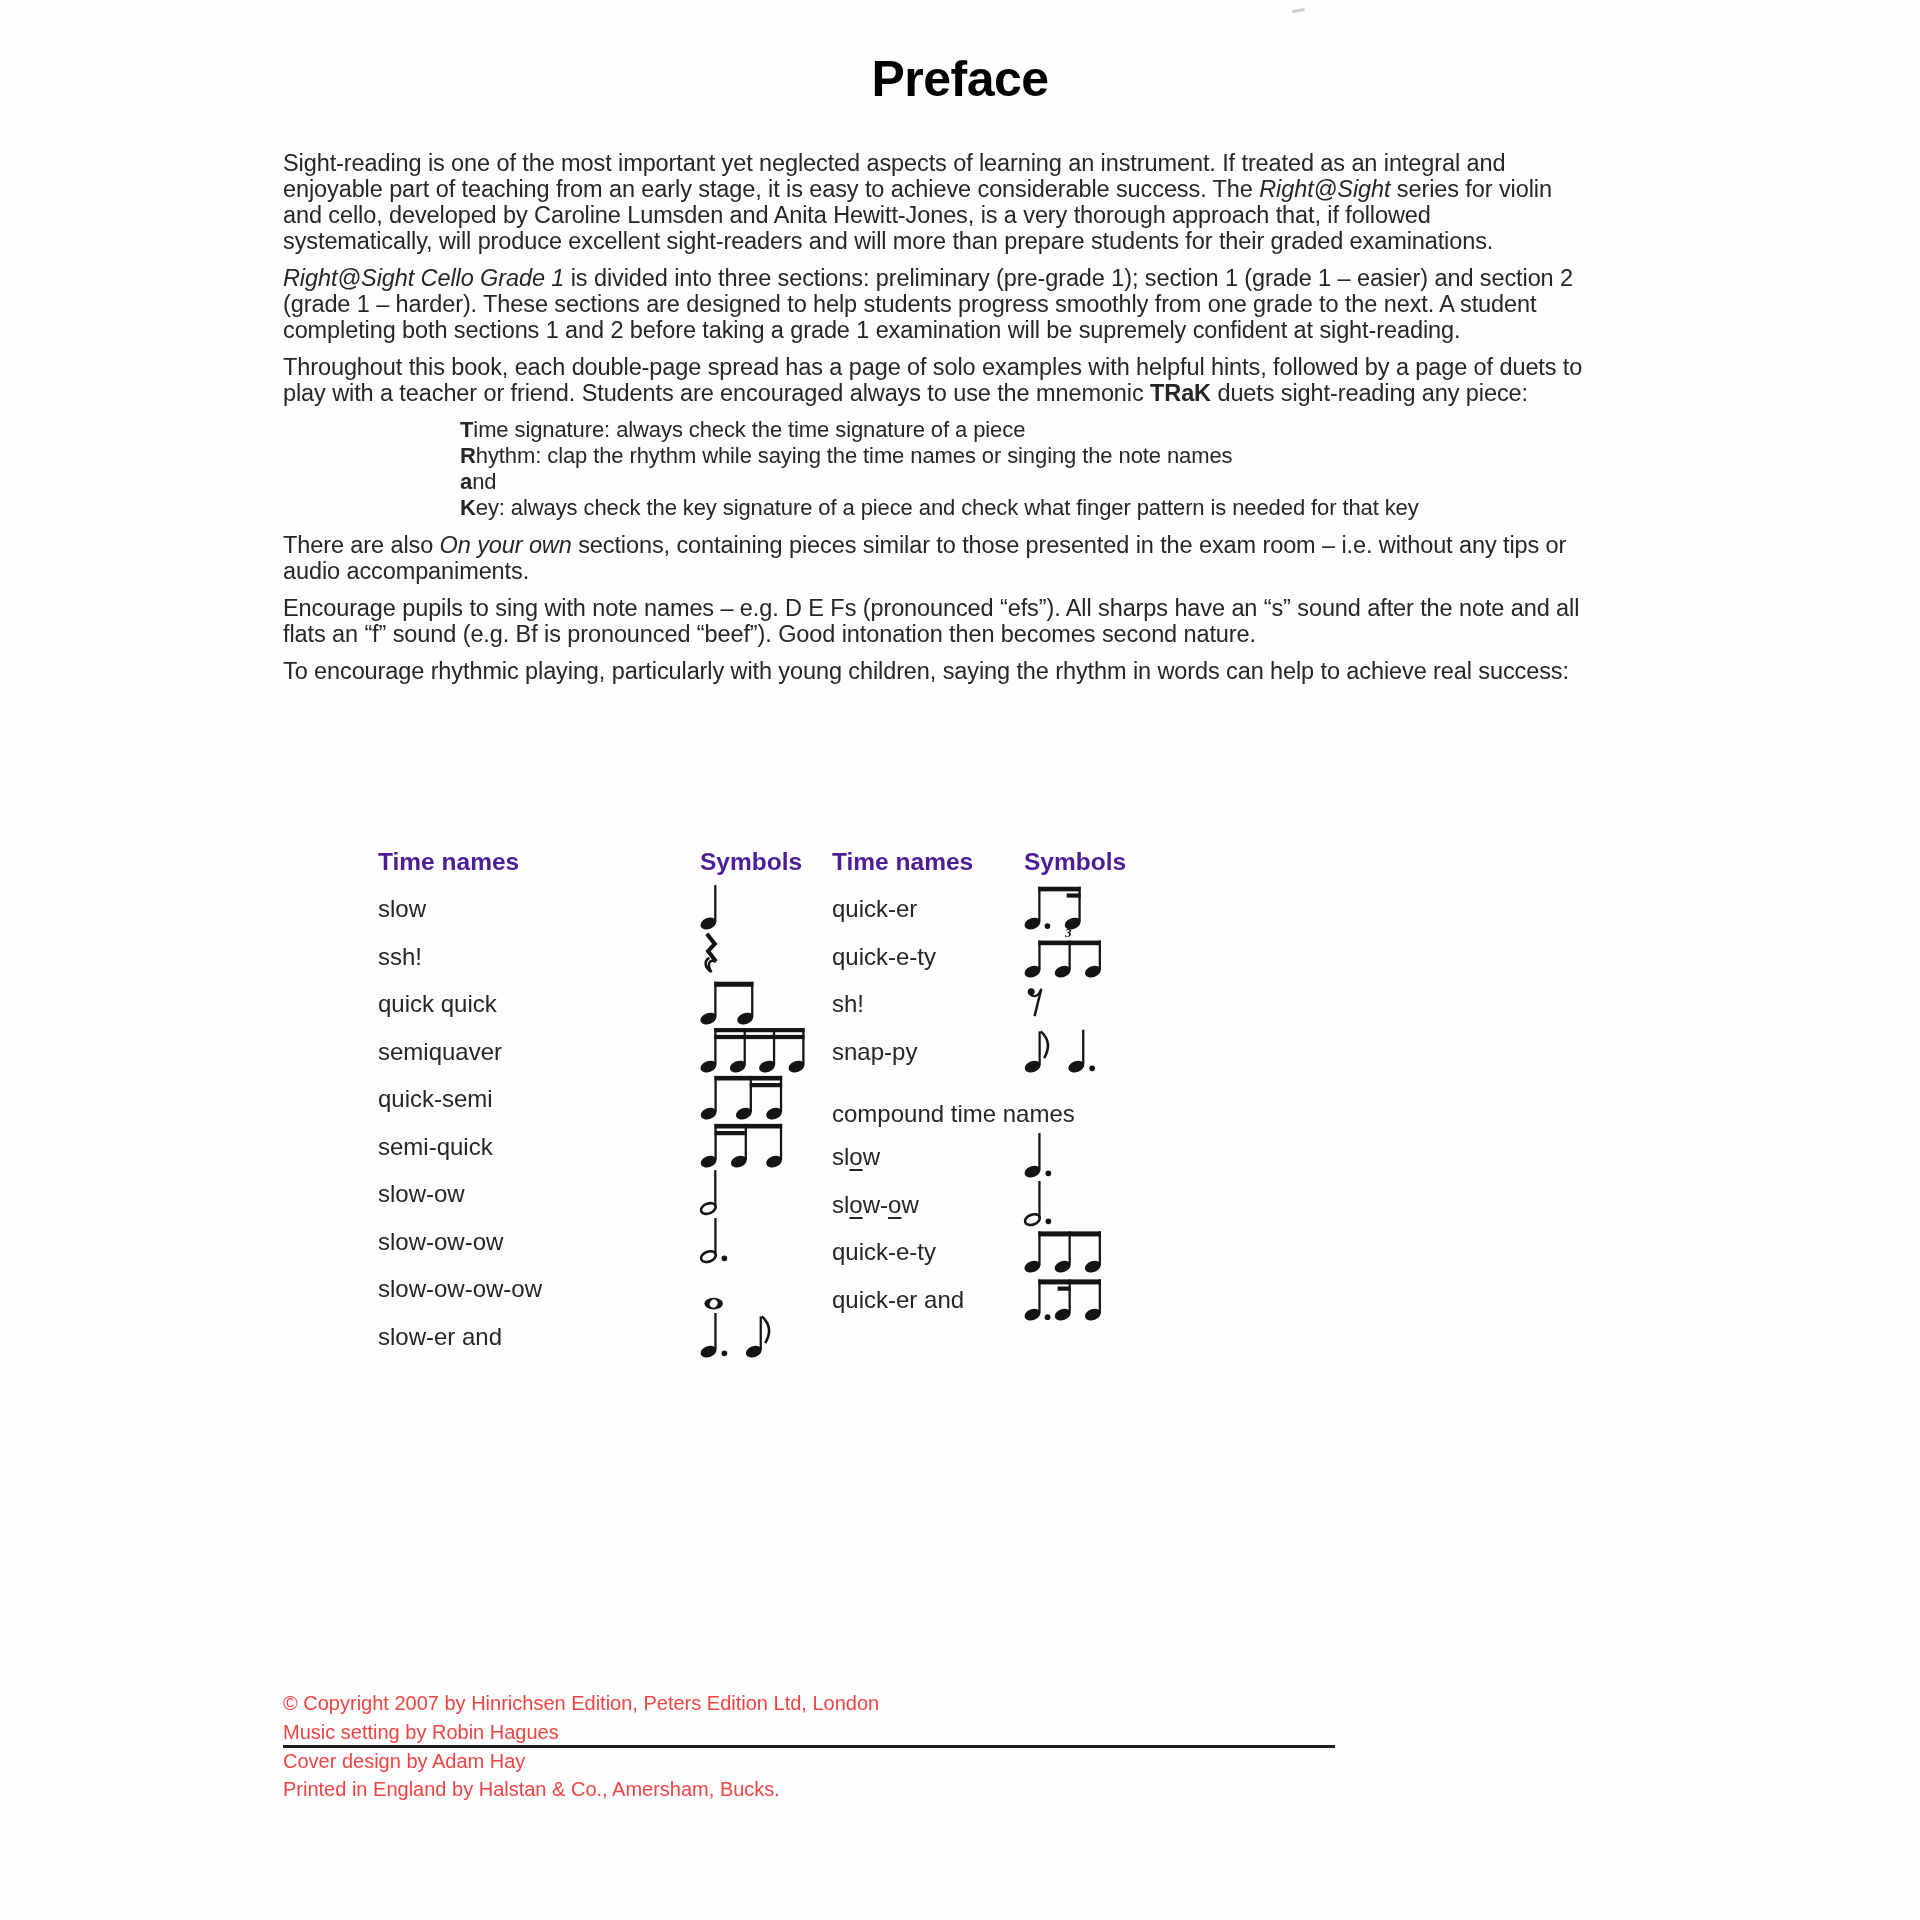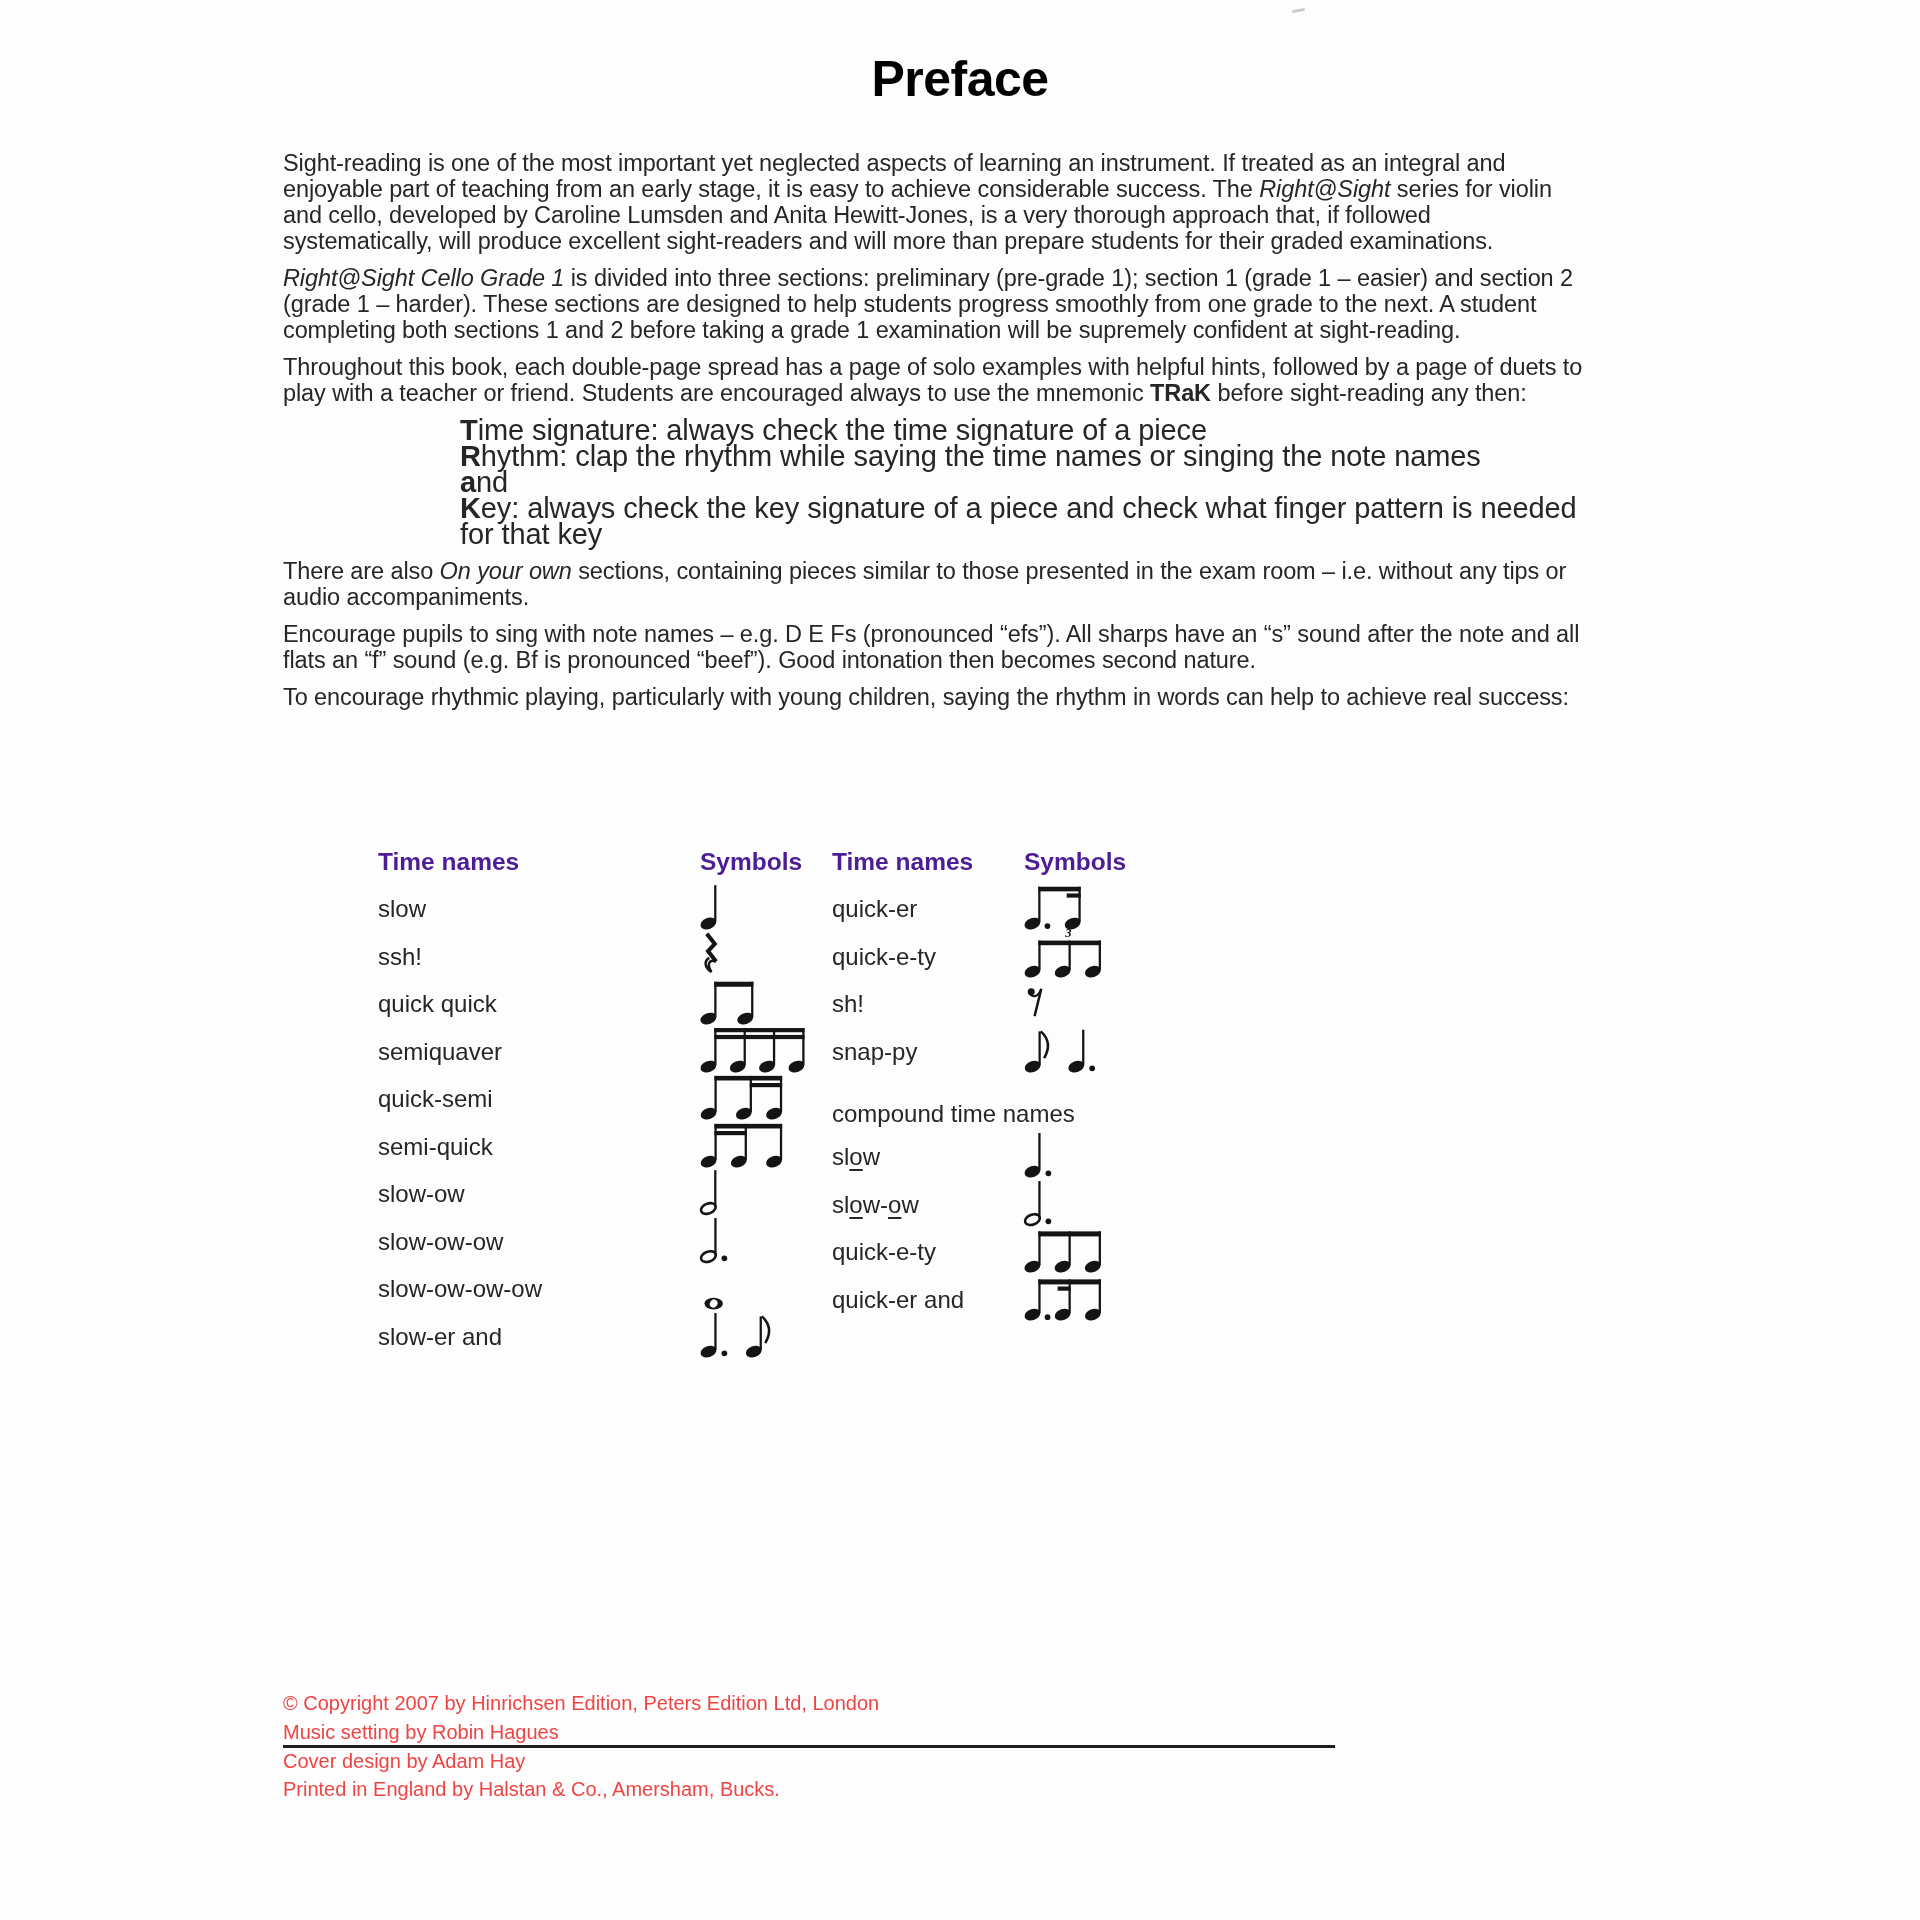--- a/index.html
+++ b/index.html
@@ -4,21 +4,21 @@
 <style>
   html,body{margin:0;padding:0;background:#e9e9e9;}
   .page{position:relative;width:1920px;height:1920px;background:#fdfdfd;
         font-family:"Liberation Sans",sans-serif;color:#262626;overflow:hidden;}
   .corner-mark{position:absolute;top:9px;left:1292px;width:13px;height:3px;
         background:#cccccc;border-radius:2px;transform:rotate(-10deg);}
   .title{position:absolute;left:0;top:50px;width:1920px;margin:0;text-align:center;
         font-size:50px;font-weight:bold;letter-spacing:-0.5px;color:#000000;}
   .body-col{position:absolute;left:283px;top:150px;width:1300px;}
   .para{margin:0 0 11px 0;font-size:23.5px;line-height:26px;letter-spacing:-0.1px;}
-  .trak{margin:8px 0 11px 177px;font-size:29px;line-height:26px;letter-spacing:-0.1px;}
+  .trak{margin:8px 0 11px 177px;font-size:22px;line-height:26px;letter-spacing:-0.1px;}
   .trak-line{min-height:26px;}
   .it{font-style:italic;}
   .bd{font-weight:bold;}
   .ul{text-decoration:underline;text-underline-offset:4px;text-decoration-thickness:2px;}
   .table-area{position:absolute;left:283px;top:838px;width:1312px;height:560px;}
   .tbl-left{position:absolute;left:95px;top:0;display:grid;
         grid-template-columns:322px 250px;grid-auto-rows:47.5px;}
   .tbl-right-wrap{position:absolute;left:549px;top:0;width:430px;}
   .tbl-right{display:grid;grid-template-columns:192px 215px;grid-auto-rows:47.5px;}
   .th{font-weight:bold;font-size:24.5px;display:flex;align-items:center;color:#4c1d95;}
@@ -35,21 +35,21 @@
 
 <div class="page">
   <div class="corner-mark"></div>
 
   <h1 class="title">Preface</h1>
 
   <div class="body-col">
     <div id="paras-top">
         <p class="para"><span>Sight-reading is one of the most important yet neglected aspects of learning an instrument. If treated as an integral and enjoyable part of teaching from an early stage, it is easy to achieve considerable success. The </span><span class="it">Right@Sight</span><span> series for violin and cello, developed by Caroline Lumsden and Anita Hewitt-Jones, is a very thorough approach that, if followed systematically, will produce excellent sight-readers and will more than prepare students for their graded examinations.</span></p>
         <p class="para"><span class="it">Right@Sight Cello Grade 1</span><span> is divided into three sections: preliminary (pre-grade 1); section 1 (grade 1 – easier) and section 2 (grade 1 – harder). These sections are designed to help students progress smoothly from one grade to the next. A student completing both sections 1 and 2 before taking a grade 1 examination will be supremely confident at sight-reading.</span></p>
-        <p class="para"><span>Throughout this book, each double-page spread has a page of solo examples with helpful hints, followed by a page of duets to play with a teacher or friend. Students are encouraged always to use the mnemonic </span><span class="bd">TRaK</span><span> before sight-reading any then:</span></p>
+        <p class="para"><span>Throughout this book, each double-page spread has a page of solo examples with helpful hints, followed by a page of duets to play with a teacher or friend. Students are encouraged always to use the mnemonic </span><span class="bd">TRaK</span><span> duets sight-reading any piece:</span></p>
       </div>
     <div id="trak" class="trak">
         <div class="trak-line"><span class="bd">T</span><span>ime signature: always check the time signature of a piece</span></div>
         <div class="trak-line"><span class="bd">R</span><span>hythm: clap the rhythm while saying the time names or singing the note names</span></div>
         <div class="trak-line"><span class="bd">a</span><span>nd</span></div>
         <div class="trak-line"><span class="bd">K</span><span>ey: always check the key signature of a piece and check what finger pattern is needed for that key</span></div>
       </div>
     <div id="paras-bottom">
         <p class="para"><span>There are also </span><span class="it">On your own</span><span> sections, containing pieces similar to those presented in the exam room – i.e. without any tips or audio accompaniments.</span></p>
         <p class="para"><span>Encourage pupils to sing with note names – e.g. D E Fs (pronounced “efs”). All sharps have an “s” sound after the note and all flats an “f” sound (e.g. Bf is pronounced “beef”). Good intonation then becomes second nature.</span></p>

